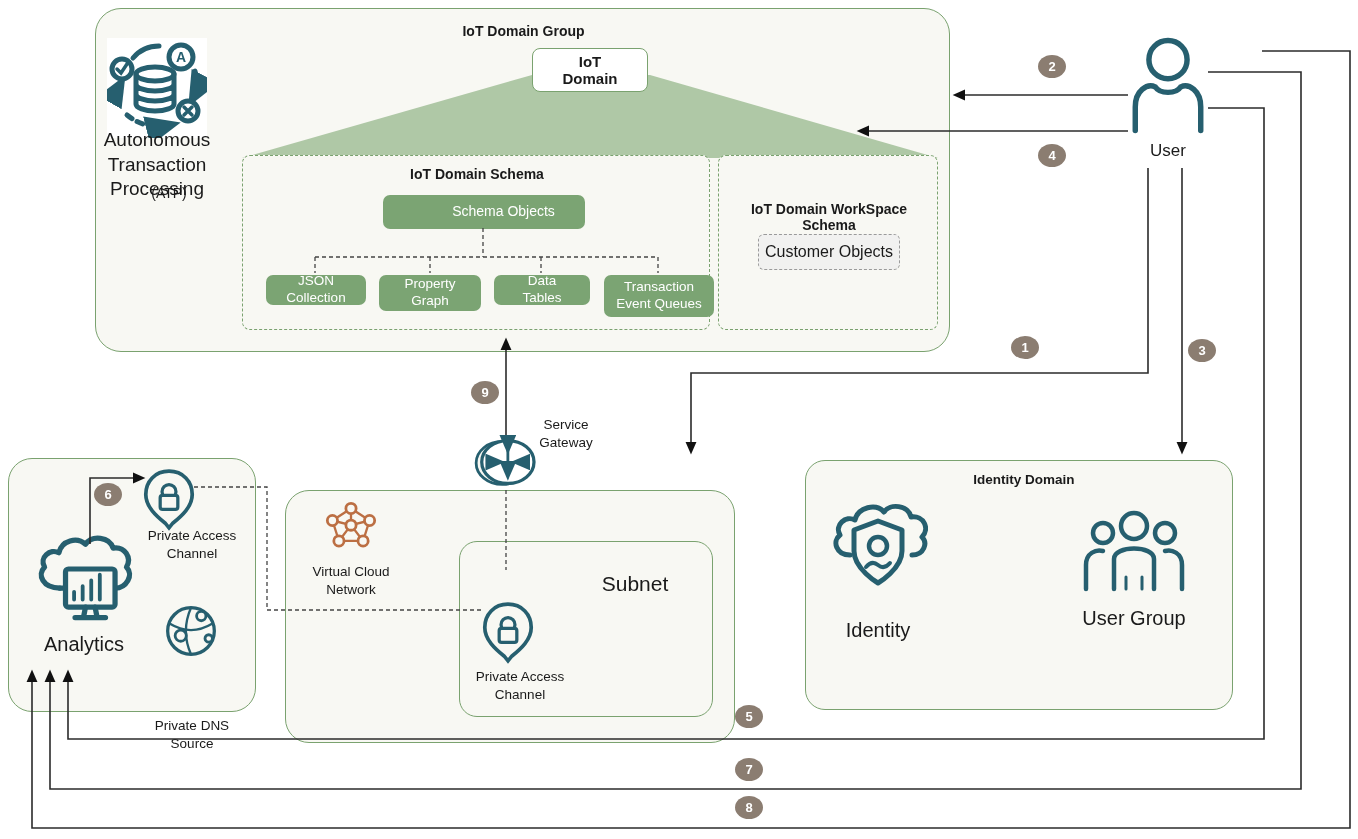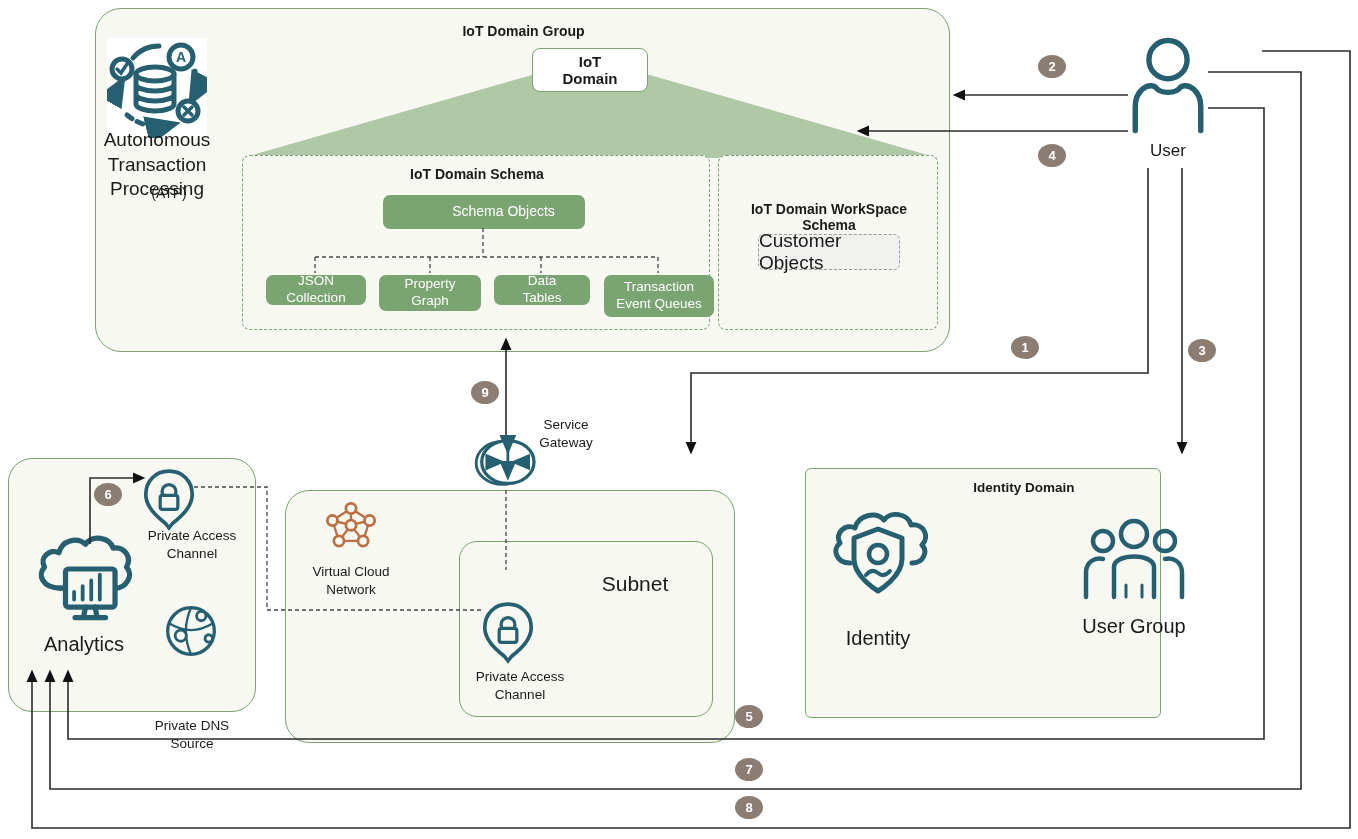--- a/index.html
+++ b/index.html
@@ -7,21 +7,21 @@
   .box{position:absolute;background:#f8f8f3;border:1.5px solid #7aa26f;border-radius:26px;box-sizing:border-box;}
   .dashed-box{position:absolute;background:#f8f8f3;border:1.5px dashed #7aa26f;border-radius:8px;box-sizing:border-box;z-index:2;}
   .grp-title{position:absolute;font-weight:bold;font-size:14px;text-align:center;white-space:pre-line;z-index:3;}
   .btn{position:absolute;background:#7ba473;color:#fff;border-radius:7px;display:flex;align-items:center;justify-content:center;text-align:center;font-size:13.5px;line-height:1.25;white-space:pre-line;z-index:3;box-sizing:border-box;}
   .lbl{position:absolute;text-align:center;font-size:13.5px;line-height:1.3;white-space:pre-line;z-index:3;}
   .big-lbl{position:absolute;text-align:center;font-size:20px;white-space:pre-line;z-index:3;}
   .badge{position:absolute;width:28px;height:23px;background:#8b7d71;border-radius:50%;color:#fff;font-weight:bold;font-size:13px;display:flex;align-items:center;justify-content:center;z-index:30;}
   .icon{position:absolute;z-index:4;}
   #trapezoid{position:absolute;left:242px;top:75px;width:696px;height:83px;background:#afc8a6;clip-path:polygon(290px 0,408px 0,100% 100%,0 100%);z-index:1;}
   #atp-tile{position:absolute;left:107px;top:38px;width:100px;height:100px;background:#ffffff;z-index:2;}
-  #customer-objects{position:absolute;background:#f1f1f0;border:1.5px dashed #9a9a9a;border-radius:6px;display:flex;align-items:center;justify-content:center;font-size:19px;z-index:3;box-sizing:border-box;}
+  #customer-objects{position:absolute;background:#f1f1f0;border:1.5px dashed #9a9a9a;border-radius:6px;display:flex;align-items:center;justify-content:center;font-size:16px;z-index:3;box-sizing:border-box;}
   svg.overlay{position:absolute;left:0;top:0;z-index:20;pointer-events:none;}
 </style>
 </head>
 <body>
 
 <div id="canvas">
 
   <div class="box" style="left:95px;top:8px;width:855px;height:344px;">
     <div class="grp-title" style="left:0;top:14px;width:855px;">IoT Domain Group</div>
   </div>
@@ -158,21 +158,21 @@
     <ellipse cx="38" cy="30" rx="28" ry="23" fill="#ffffff" stroke="#265f6f" stroke-width="3.5"></ellipse>
     <g stroke="#265f6f" stroke-width="3" fill="none">
       <path d="M38 16 V44" marker-start="url(#gwa)" marker-end="url(#gwa)"></path>
       <path d="M18 30 H29" marker-end="url(#gwa)"></path>
       <path d="M58 30 H47" marker-end="url(#gwa)"></path>
     </g>
   </svg>
   <div class="lbl" style="left:526px;top:416px;width:80px;z-index:5;">Service
 Gateway</div>
 
-  <div class="box" style="left:805px;top:460px;width:356px;height:250px;border-radius:6px;margin-top:8px;">
+  <div class="box" style="left:805px;top:460px;width:428px;height:250px;border-radius:20px;">
     <div class="grp-title" style="left:0;top:11px;width:436px;font-size:13.5px;">Identity Domain</div>
     <svg class="icon" style="left:22px;top:38px;" width="100" height="92" viewBox="0 0 100 92">
       <g fill="none" stroke="#265f6f" stroke-width="5" stroke-linejoin="round" stroke-linecap="round">
         <path d="M22 56 C8 56 4 42 12 36 C6 26 18 16 27 21 C30 8 48 4 56 13 C62 4 80 6 83 18 C96 16 102 30 94 38 C100 44 96 56 84 56"></path>
         <path d="M50 22 L74 31 V52 C74 70 50 84 50 84 C50 84 26 70 26 52 V31 Z" fill="#f8f8f3"></path>
         <circle cx="50" cy="47" r="9" stroke-width="4.5"></circle>
         <path d="M38 68 Q44 61 50 66 Q56 71 62 64" stroke-width="4"></path>
       </g>
     </svg>
     <div class="big-lbl" style="left:22px;top:158px;width:100px;">Identity</div>

